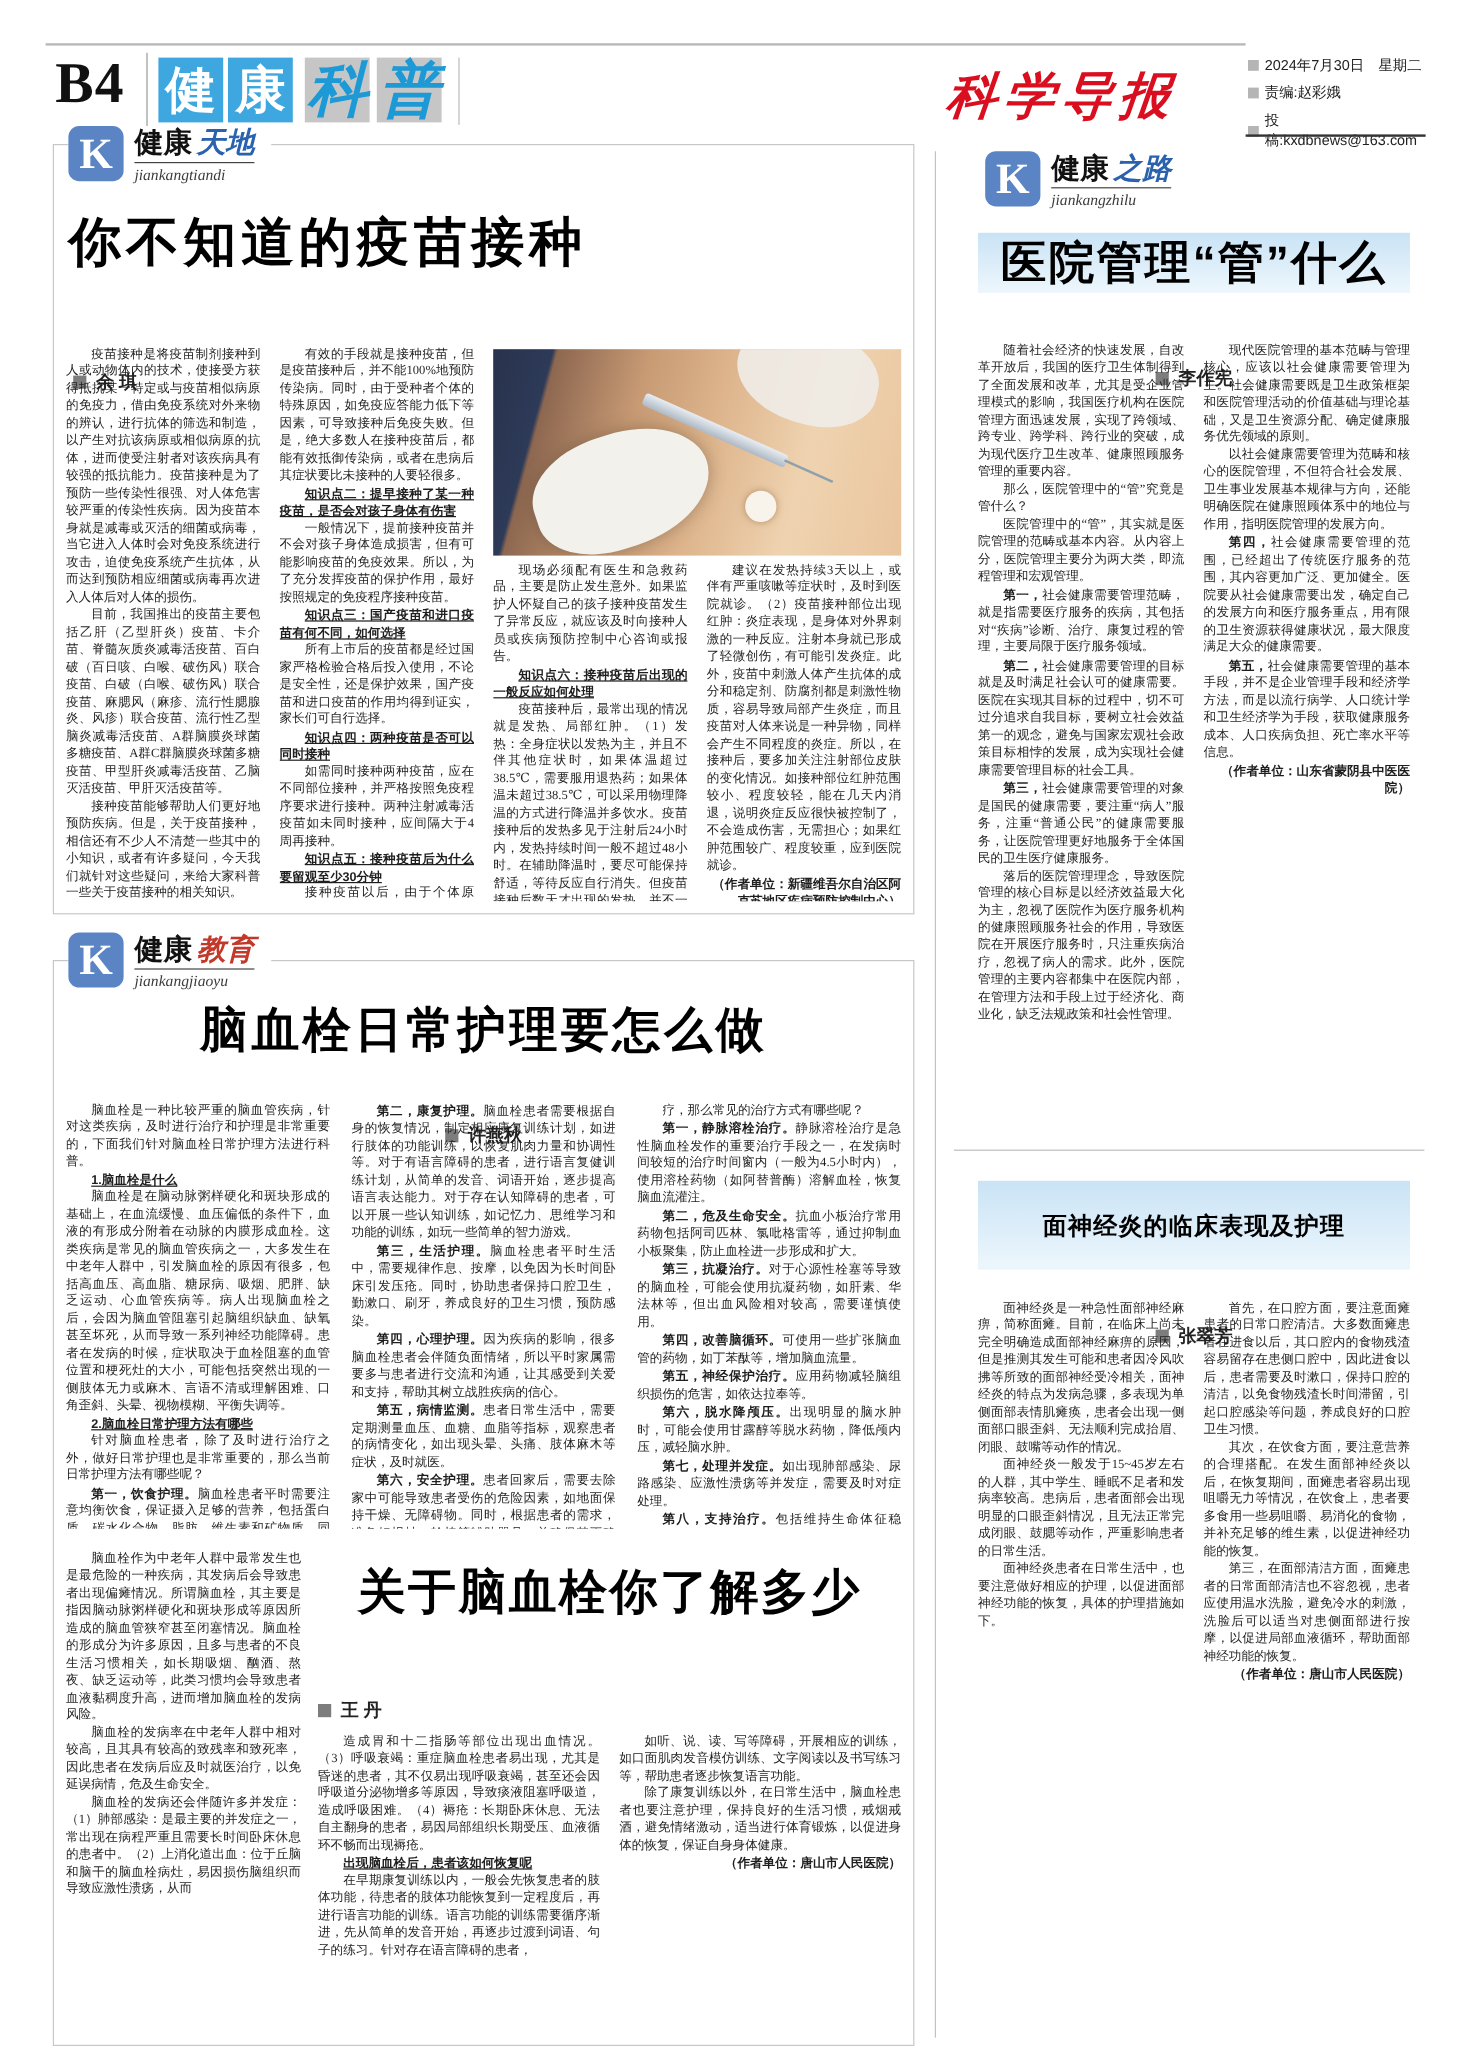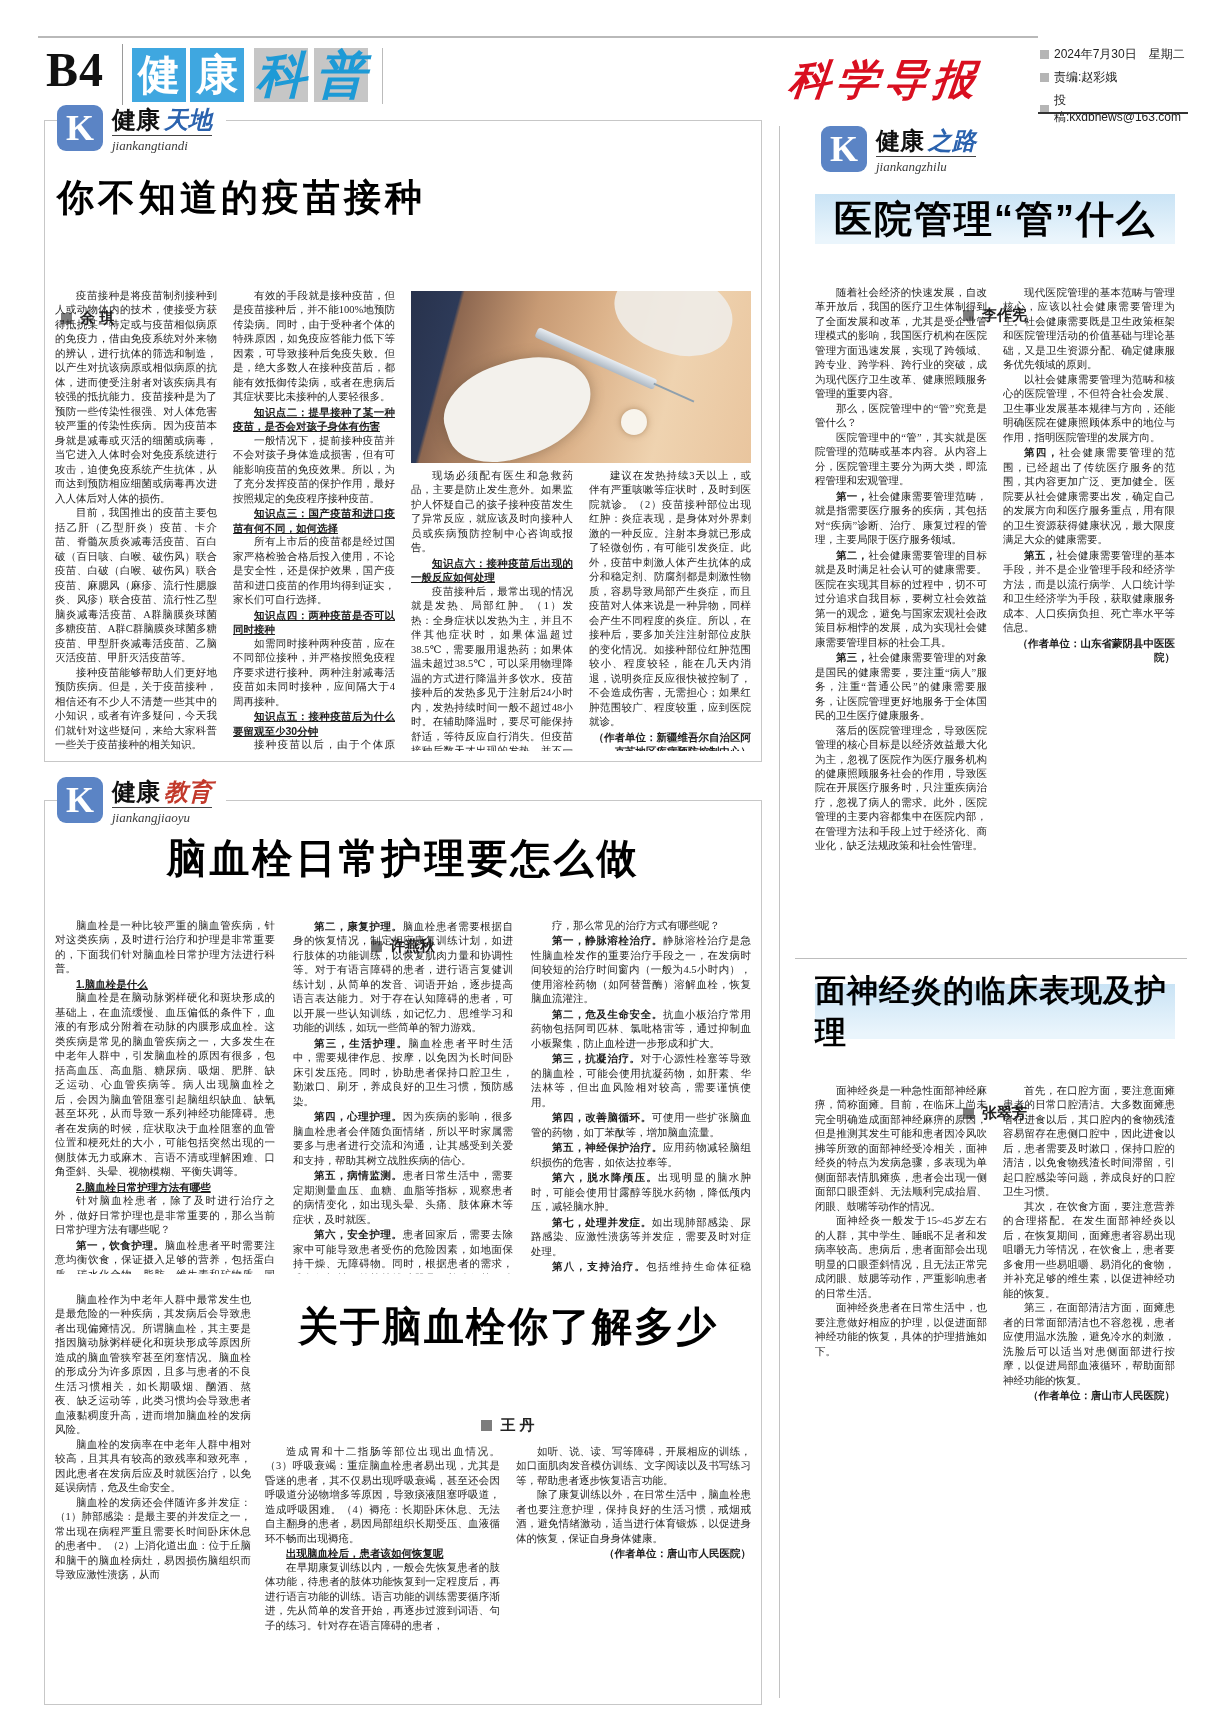--- a/index.html
+++ b/index.html
@@ -45,21 +45,21 @@
   .col p { text-indent:2em; }
   .col p.sub { font-family:"Liberation Sans",sans-serif; font-weight:bold; text-indent:2em;text-decoration:underline; }
   .col p.author { font-family:"Liberation Sans",sans-serif; font-weight:bold; text-align:right; text-indent:0; }
   .col b { font-family:"Liberation Sans",sans-serif; }
 
   .body-sm { font-size:10.5px; line-height:1.38; }
 
   
   #vaccine-box { left:44px; top:120px; width:718px; height:642px; }
   #vaccine-badge { position:absolute; left:12px; top:-16px; }
-  #vaccine-title { position:absolute; left:12px; top:52px; font-size:37px; letter-spacing:4px; }
+  #vaccine-title { position:absolute; left:12px; top:52px; font-size:44px; letter-spacing:4px; }
   #vaccine-byline { position:absolute; left:16px; top:140px; }
   #vaccine-body { position:absolute; left:10px; top:168px; width:696px; height:462px; }
   #vaccine-body .cols { gap:16px; height:100%; }
   #vaccine-body .col { flex:1; }
   #vaccine-body .col.under-photo { padding-top:180px; }
   #vaccine-photo { position:absolute; top:2px; right:0; width:340px; height:172px; overflow:hidden;
     background:linear-gradient(105deg,#28324c 0%,#2d3a58 13%,#8d6750 14%,#c79a74 34%,#ddb48c 52%,#efd3b0 74%,#e9c59e 100%); }
   .glove1 { position:absolute; left:32px; top:70px; width:150px; height:95px; background:#f3f1ec; border-radius:48% 52% 55% 45%; transform:rotate(-18deg); box-shadow:0 0 14px rgba(90,70,50,.45); }
   .glove2 { position:absolute; right:18px; top:-18px; width:120px; height:80px; background:#efece6; border-radius:50% 50% 45% 55%; transform:rotate(14deg); opacity:.92; }
   .syringe { position:absolute; left:120px; top:62px; width:130px; height:11px; background:linear-gradient(180deg,#e8edf2,#aeb9c4); transform:rotate(24deg); border-radius:3px; }
@@ -72,36 +72,36 @@
   #care-title { position:absolute; left:0; top:30px; width:100%; text-align:center; font-size:40px; letter-spacing:3px; }
   #care-byline { position:absolute; left:0; top:88px; width:100%; display:flex; justify-content:center; }
   #care-body { position:absolute; left:10px; top:118px; width:696px; height:355px; }
   #care-body .cols { gap:18px; height:100%; }
   #care-body .col { flex:1; }
 
   #know-wrap { position:absolute; left:10px; top:482px; width:696px; height:412px; display:flex; gap:14px; }
   #know-col1 { width:196px; flex:0 0 auto;margin-top:10px; }
   #know-right { flex:1; position:relative; }
   #know-title { text-align:center; font-size:40px; letter-spacing:2px; padding-top:16px; }
-  #know-byline { display:flex; justify-content:center; margin:14px 0 10px; }
+  #know-byline { display:flex; justify-content:flex-start; margin:14px 0 10px; }
   #know-cols { display:flex; gap:16px; height:300px; }
   #know-cols .col { flex:1; }
 
   
   #v-divider { position:absolute; left:779px; top:126px; width:1px; height:1572px; background:#c2c2c2; }
   #right-rail { position:absolute; left:815px; top:122px; width:360px; }
   #zhilu-badge { position:absolute; left:6px; top:4px; }
   .band { width:100%; height:50px; background:linear-gradient(180deg,#c9e3f5 0%,#eaf5fc 90%); display:flex; align-items:center; justify-content:center; font-family:"Liberation Sans",sans-serif; font-weight:bold; color:#000; }
   #hosp-band { position:absolute; left:0; top:72px; font-size:38px; letter-spacing:2px; }
   #hosp-byline { position:absolute; left:0; top:136px; width:100%; display:flex; justify-content:center; }
   #hosp-body { position:absolute; left:0; top:164px; width:360px; height:656px; }
   #hosp-body .cols { gap:16px; height:100%; }
   #hosp-body .col { flex:1; }
   #rr-sep { position:absolute; left:-20px; top:836px; width:392px; height:1px; background:#bdbdbd; }
-  #face-band { position:absolute; left:0; top:862px; height:55px; font-size:31px; letter-spacing:1px; }
+  #face-band { position:absolute; left:0; top:862px; height:74px; font-size:20px; letter-spacing:1px; }
   #face-byline { position:absolute; left:0; top:934px; width:100%; display:flex; justify-content:center; }
   #face-body { position:absolute; left:0; top:962px; width:360px; height:614px; }
   #face-body .cols { gap:16px; height:100%; }
   #face-body .col { flex:1; }
 </style>
 </head>
 <body>
 
 <div class="top-rule"></div>
 <div class="pageno">B4</div>

